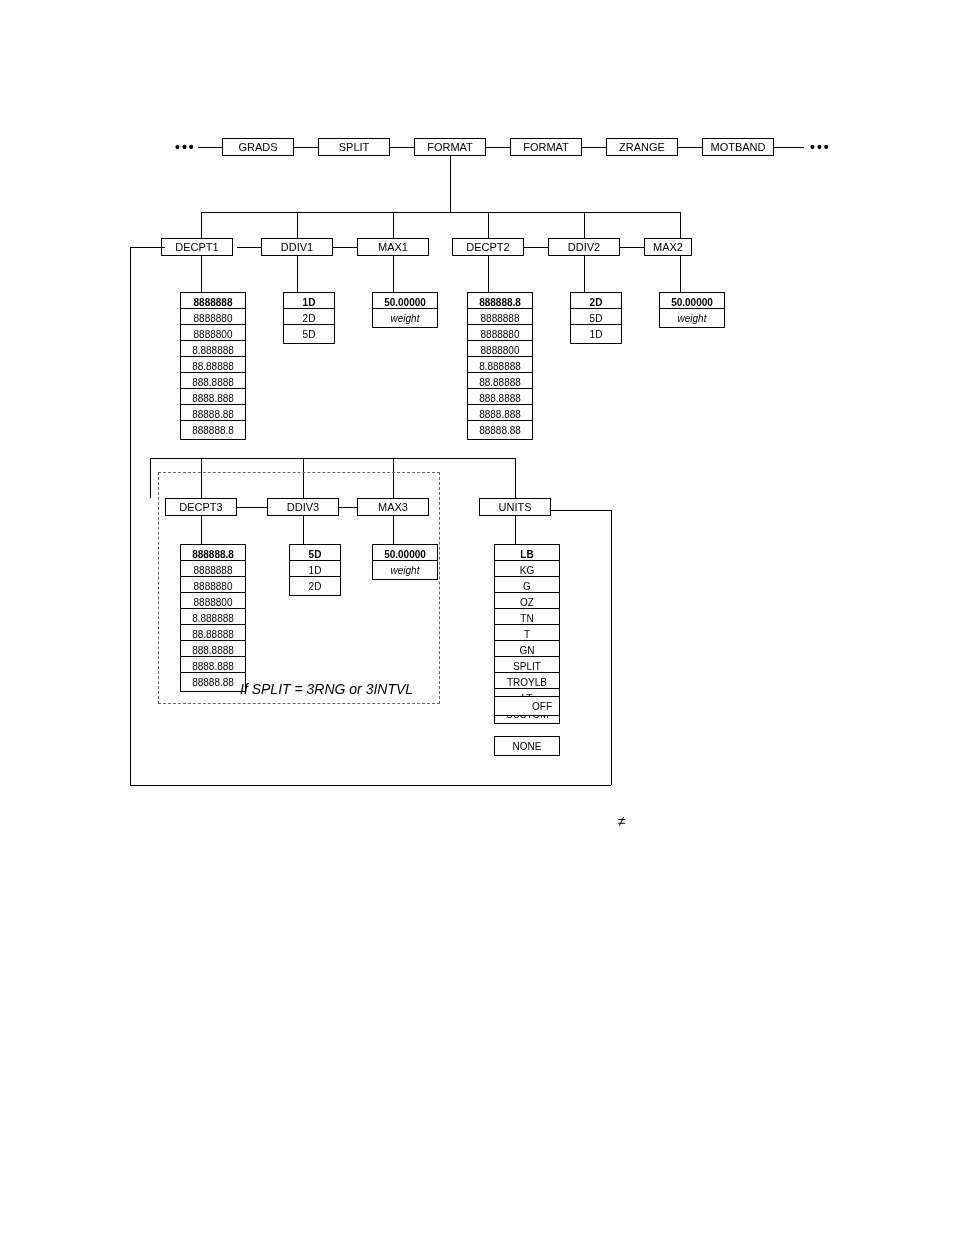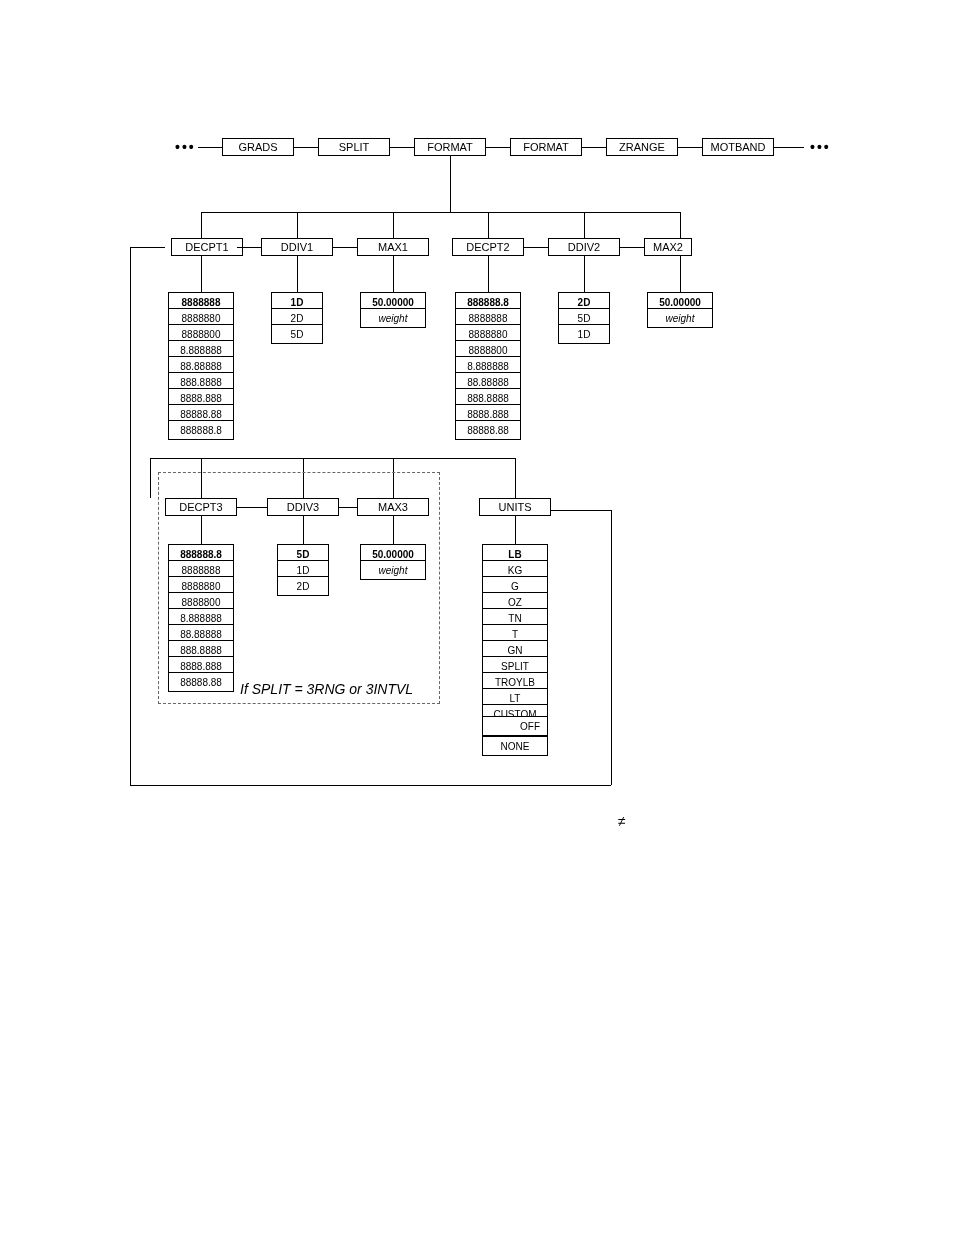--- a/index.html
+++ b/index.html
@@ -33,20 +33,21 @@
     position: absolute;
     border: 1px solid #000;
     border-radius: 0;
     font-size: 10px;
     text-align: center;
     background: #fff;
     display: flex;
     align-items: center;
     justify-content: center;
     height: 20px;
+    margin-left: 12px;
   }
   .opt-box.bold { font-weight: bold; }
   .opt-box.italic { font-style: italic; }
   .line { position: absolute; background: #000; }
   .hline { height: 1px; }
   .vline { width: 1px; }
   .dots { position: absolute; font-size: 14px; font-weight: bold; letter-spacing: 2px; }
   .dashed-box {
     position: absolute;
     border: 1px dashed #666;
@@ -89,21 +90,21 @@
   <div class="line hline" style="left:678px; top:147px; width:24px;"></div>
   <div class="node-box" style="left:702px; top:138px; width:72px;">MOTBAND</div>
   <div class="line hline" style="left:774px; top:147px; width:30px;"></div>
 
   <div class="dots" style="left:810px; top:139px;">•••</div>
 
   <div class="line vline" style="left:450px; top:156px; height:56px;"></div>
   <div class="line hline" style="left:201px; top:212px; width:479px;"></div>
 
   <div class="line vline" style="left:201px; top:212px; height:26px;"></div>
-  <div class="node-box" style="left:171px; top:238px; width:72px;">DECPT1</div>
+  <div class="node-box" style="left:161px; top:238px; width:72px;">DECPT1</div>
   <div class="line hline" style="left:237px; top:247px; width:24px;"></div>
   <div class="node-box" style="left:261px; top:238px; width:72px;">DDIV1</div>
   <div class="line hline" style="left:333px; top:247px; width:24px;"></div>
   <div class="node-box" style="left:357px; top:238px; width:72px;">MAX1</div>
   <div class="line vline" style="left:297px; top:212px; height:26px;"></div>
   <div class="line vline" style="left:393px; top:212px; height:26px;"></div>
 
   <div class="line vline" style="left:488px; top:212px; height:26px;"></div>
   <div class="node-box" style="left:452px; top:238px; width:72px;">DECPT2</div>
   <div class="line hline" style="left:524px; top:247px; width:24px;"></div>
@@ -207,19 +208,19 @@
   <div class="opt-box" style="left:482px; top:560px; width:66px;">KG</div>
   <div class="opt-box" style="left:482px; top:576px; width:66px;">G</div>
   <div class="opt-box" style="left:482px; top:592px; width:66px;">OZ</div>
   <div class="opt-box" style="left:482px; top:608px; width:66px;">TN</div>
   <div class="opt-box" style="left:482px; top:624px; width:66px;">T</div>
   <div class="opt-box" style="left:482px; top:640px; width:66px;">GN</div>
   <div class="opt-box" style="left:482px; top:656px; width:66px;">SPLIT</div>
   <div class="opt-box" style="left:482px; top:672px; width:66px;">TROYLB</div>
   <div class="opt-box" style="left:482px; top:688px; width:66px;">LT</div>
   <div class="opt-box" style="left:482px; top:704px; width:66px;">CUSTOM</div>
-  <div class="opt-box" style="left:482px; top:716px; width:66px;padding-left:30px;">OFF</div>
+  <div class="opt-box" style="left:482px; top:696px; width:66px;padding-left:30px;">OFF</div>
   <div class="opt-box" style="left:482px; top:736px; width:66px;">NONE</div>
 
   <div class="neq" style="left:618px; top:813px;">≠</div>
 
 
 </div>
 
 </body></html>

